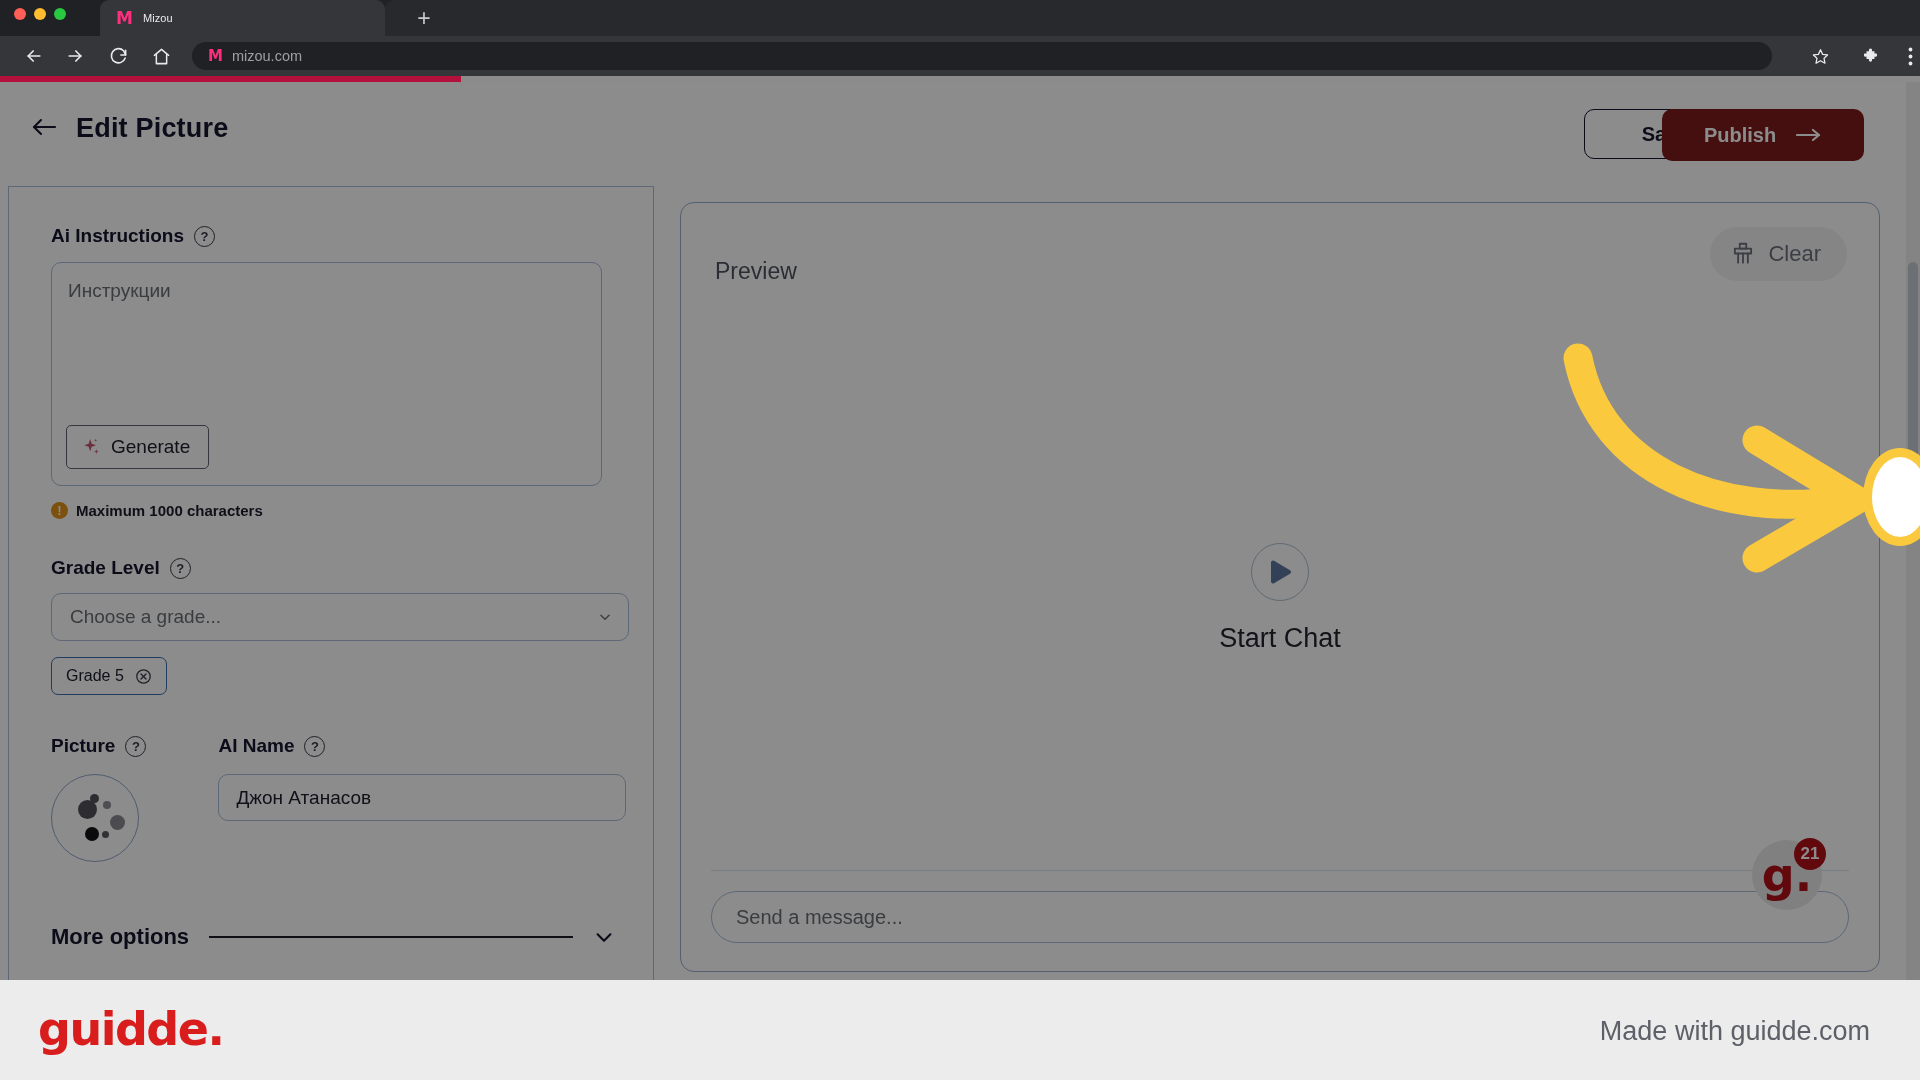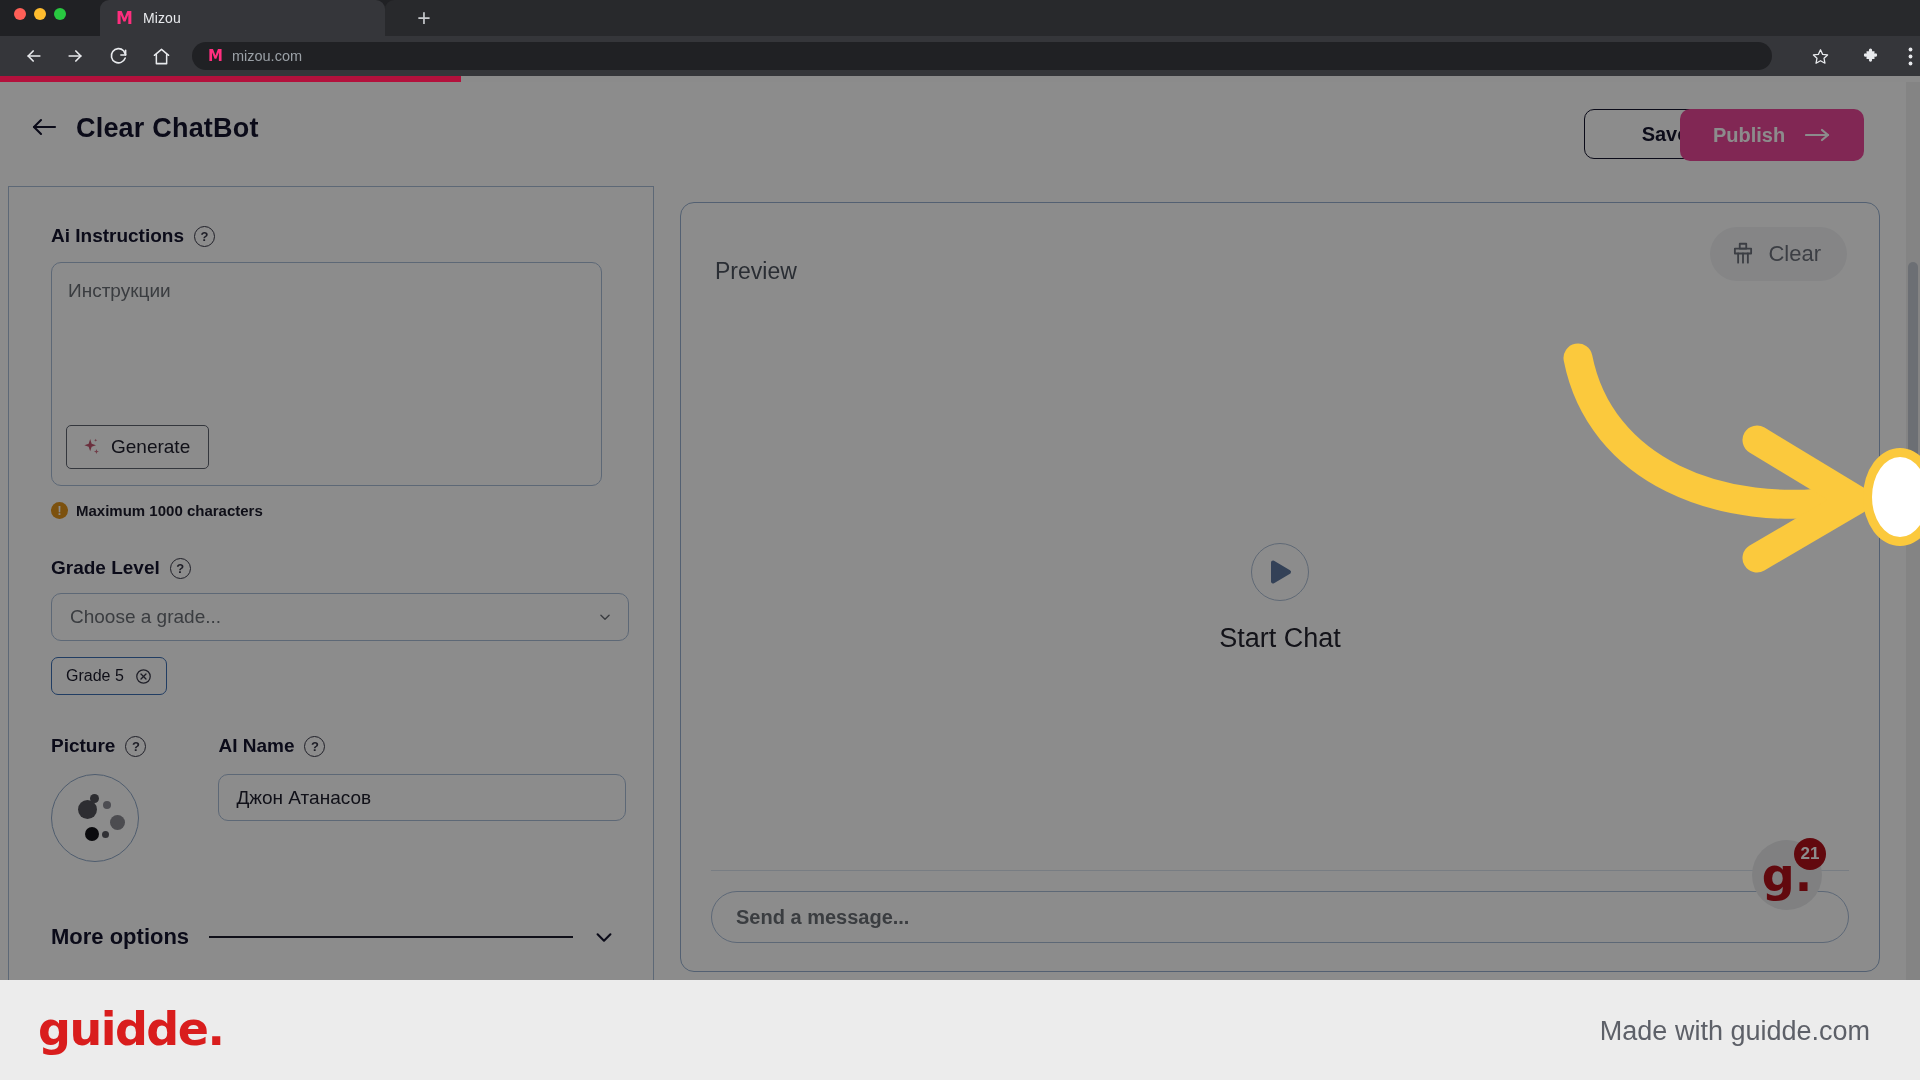--- a/index.html
+++ b/index.html
@@ -19,21 +19,21 @@
   .tl.green { background: #28c840; }
   .tab {
     position: absolute; left: 100px; top: 0; width: 285px; height: 36px;
     background: #35363a; border-radius: 9px 9px 0 0;
     display: flex; align-items: center; padding-left: 16px; gap: 11px;
   }
   .fav-m {
     font-weight: bold; font-size: 17px; color: #ff2e7e; line-height: 1;
     font-family: "DejaVu Sans", sans-serif; letter-spacing: -1px;
   }
-  .tab-title { color: #e8eaed; font-size: 14px; letter-spacing: .1px; }
+  .tab-title { color: #e8eaed; font-size: 11px; letter-spacing: .1px; }
   .newtab {
     position: absolute; left: 398px; top: 0; width: 52px; height: 36px;
     color: #c8cace; font-size: 23px; display: flex; align-items: center; justify-content: center;
     font-weight: 300;
   }
   .newtab-bg {
     position: absolute; left: 385px; top: 0; width: 1535px; height: 36px;
     background: #28292c; border-radius: 9px 0 0 0;
   }
   .toolbar { position: absolute; left: 0; top: 36px; width: 1920px; height: 40px; background: #35363a; }
@@ -66,22 +66,22 @@
   .back-arrow { position: absolute; left: 24px; top: 25px; width: 40px; height: 40px;
     display: flex; align-items: center; justify-content: center; font-size: 25px; color: #1a1a2e; }
   .apptitle { position: absolute; left: 76px; top: 20px; font-size: 27px; font-weight: 700; color: #15152e; letter-spacing: .2px; line-height: 52px; }
   .btn-save {
     position: absolute; right: 218px; top: 27px; width: 118px; height: 50px;
     border: 1.6px solid #15152e; border-radius: 10px; background: transparent;
     font-size: 20px; font-weight: 700; color: #15152e; font-family: inherit;
     display: flex; align-items: center; justify-content: center; padding-left: 44px;
   }
   .btn-publish {
-    position: absolute; right: 56px; top: 27px; width: 184px; height: 52px;
-    border: none; border-radius: 10px; background: #ec4899;
+    position: absolute; right: 56px; top: 27px; width: 202px; height: 52px;
+    border: none; border-radius: 10px; background: #7f1d1d;
     font-size: 20px; font-weight: 700; color: #fff; font-family: inherit;
     display: flex; align-items: center; justify-content: center; gap: 20px;
   }
 
   
   .content { position: absolute; left: 0; top: 104px; width: 1920px; height: 794px; }
   .left-panel {
     position: absolute; left: 8px; top: 0; width: 646px; height: 794px;
     background: #fff; border-left: 1.5px solid #a9bdd8; border-right: 1.5px solid #a9bdd8;
     border-top: 1.5px solid #a9bdd8;
@@ -157,21 +157,21 @@
   }
   .play-circle {
     width: 58px; height: 58px; border-radius: 50%; border: 1.4px solid #aebfd6;
     display: flex; align-items: center; justify-content: center;
   }
   .startchat-label { font-size: 27px; color: #24242f; }
   .composer-divider { position: absolute; left: 30px; right: 30px; bottom: 100px; height: 1.4px; background: #dbe3ee; }
   .composer {
     position: absolute; left: 30px; right: 30px; bottom: 28px; height: 52px;
     border: 1.4px solid #a9bdd8; border-radius: 26px; background: #fff;
-    display: flex; align-items: center; padding: 0 24px; font-size: 20px; color: #6b6f76; font-weight: bold;
+    display: flex; align-items: center; padding: 0 24px; font-size: 20px; color: #6b6f76;
   }
   .guidde-badge {
     position: absolute; right: 58px; bottom: 62px; width: 70px; height: 70px;
     border-radius: 50%; background: #e9eaec;
     display: flex; align-items: center; justify-content: center;
   }
   .guidde-g { font-size: 46px; font-weight: 700; color: #b3111b; line-height: 1; font-family: "DejaVu Sans", sans-serif; }
   .badge-21 {
     position: absolute; right: -4px; top: -2px; width: 32px; height: 32px; border-radius: 50%;
     background: #b3111b; color: #fff; font-size: 17px; font-weight: 700;
@@ -270,21 +270,21 @@
 
 <div class="page">
 
   <div class="appheader">
     <div class="back-arrow">
       <svg width="26" height="20" viewBox="0 0 26 20" fill="none" stroke="#15152e" stroke-width="2.1" stroke-linecap="round" stroke-linejoin="round">
           <line x1="24" y1="10" x2="3" y2="10"></line>
           <polyline points="10 3 3 10 10 17"></polyline>
         </svg>
     </div>
-    <div class="apptitle">Clear ChatBot</div>
+    <div class="apptitle">Edit Picture</div>
     <button class="btn-save">Save</button>
     <button class="btn-publish">
       <span>Publish</span>
       <svg width="26" height="14" viewBox="0 0 26 14" fill="none" stroke="#fff" stroke-width="2.2" stroke-linecap="round" stroke-linejoin="round">
           <line x1="1" y1="7" x2="23" y2="7"></line>
           <polyline points="17 2 23 7 17 12"></polyline>
         </svg>
     </button>
   </div>
 

